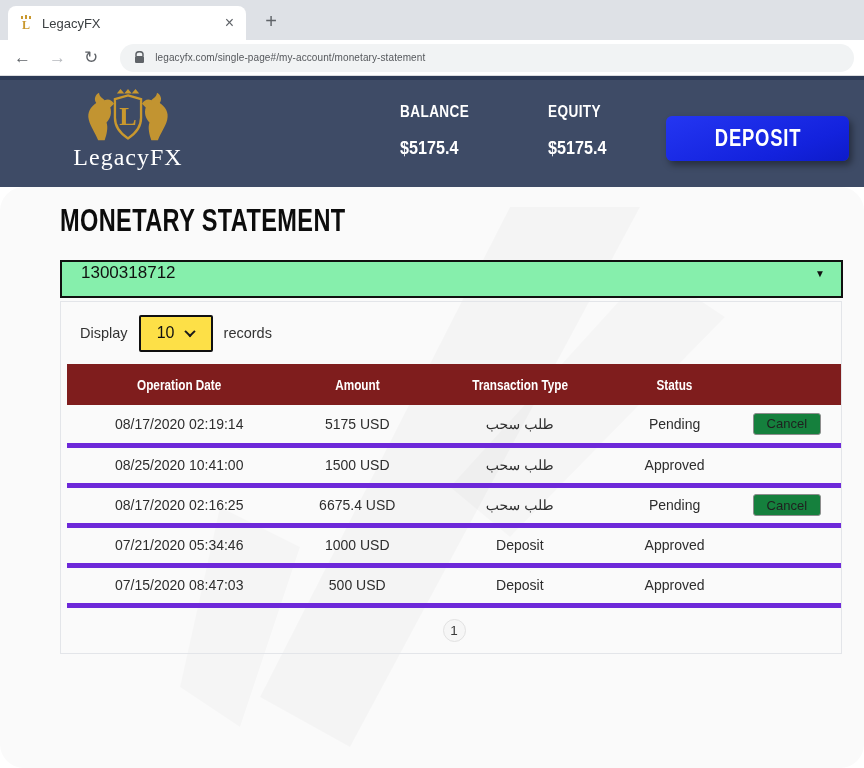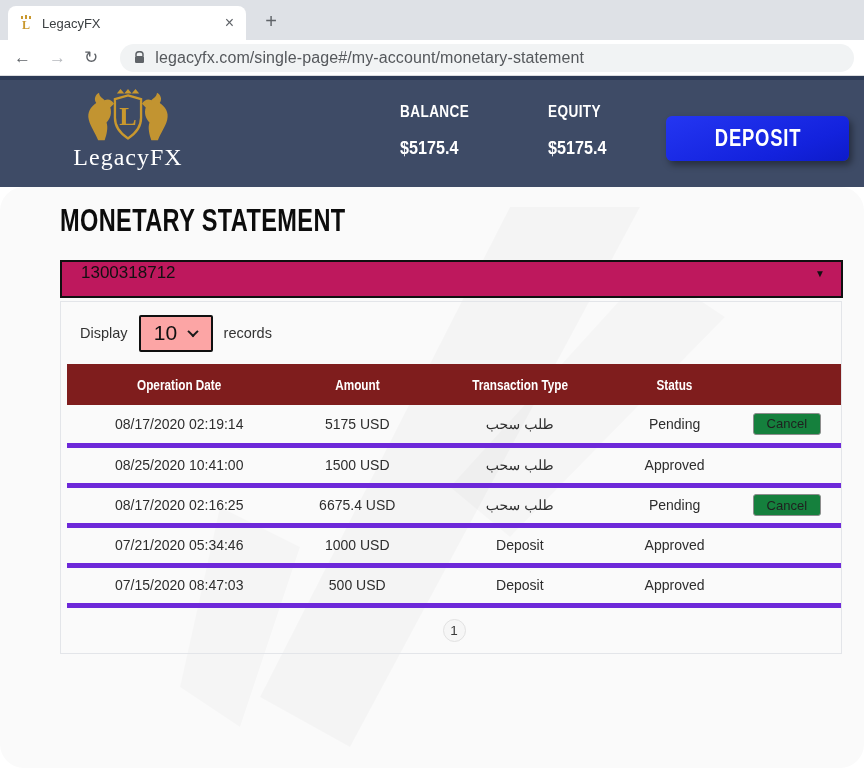--- a/index.html
+++ b/index.html
@@ -14,21 +14,21 @@
   .tab-close { font-size:16px; color:#5f6368; cursor:pointer; padding:0 2px; }
   .newtab { position:absolute; left:258px; bottom:6px; width:26px; height:26px; display:flex;
             align-items:center; justify-content:center; font-size:20px; color:#5f6368; }
   .toolbar { height:36px; background:#ffffff; display:flex; align-items:center; padding:0 10px 0 14px;
              border-bottom:1px solid #dcdde0; }
   .nav-ico { font-size:17px; color:#5f6368; margin-right:18px; line-height:1; }
   .nav-ico.disabled { color:#b6b9be; }
   .omnibox { flex:1; height:28px; background:#f1f3f4; border-radius:14px; display:flex;
              align-items:center; padding:0 14px; margin-left:4px; }
   .lock { margin-right:10px; display:flex; }
-  .url-text { font-size:16px; color:#55585c; letter-spacing:.1px; }
+  .url-text { font-size:10px; color:#55585c; letter-spacing:.1px; }
 
   
   .site-header { position:relative; height:111px; background:#3e4b66; border-top:4px solid #2c3a55; }
   .logo { position:absolute; left:62px; top:8px; width:132px; text-align:center; cursor:pointer; }
   .logo-text { font-family:"Liberation Serif", serif; color:#fff; font-size:24px; letter-spacing:1px; margin-top:-4px; }
   .stat { position:absolute; top:22px; }
   .stat.balance { left:400px; } .stat.equity { left:548px; }
   .stat-label { color:#fff; font-size:17px; font-weight:700; transform:scaleX(.8); transform-origin:left; letter-spacing:.5px; }
   .stat-value { color:#fff; font-size:19px; font-weight:600; margin-top:15px; transform:scaleX(.85); transform-origin:left; }
   .deposit-btn { position:absolute; left:666px; top:36px; width:183px; height:45px; border:none; cursor:pointer;
@@ -36,28 +36,28 @@
                  border-radius:6px; box-shadow:3px 4px 7px rgba(0,0,0,.4);
                  color:#fff; font-size:23px; font-weight:700; font-family:"Liberation Sans",sans-serif; }
   .deposit-btn span { display:inline-block; transform:scaleX(.8); letter-spacing:1px; }
 
   
   .content { position:relative; height:581px; background:#fafafa; padding-top:16px;border-radius:24px; }
   .watermark { position:absolute; left:180px; top:20px; pointer-events:none; }
   .page-title { position:relative; margin-left:60px; font-size:31px; font-weight:800; color:#0c0c0c;
                 transform:scaleX(.76); transform-origin:left; letter-spacing:.5px; white-space:nowrap; }
   .account-select { position:relative; margin:21px 21px 0 60px; height:38px; border:2px solid #101010;
-                    background:#be185d; display:flex; align-items:center; padding:0 16px 12px 19px;
+                    background:#86efac; display:flex; align-items:center; padding:0 16px 12px 19px;
                     font-size:17px; color:#111; cursor:pointer; }
   .account-select .caret { margin-left:auto; font-size:10px; color:#111; }
   .panel { position:relative; margin:3px 22px 0 60px; border:1px solid #e3e5e9; background:transparent;padding-left:6px; }
   .display-row { height:62px; display:flex; align-items:center; padding-left:13px; font-size:14.5px; color:#333; }
-  .mini-select { width:74px; height:37px; border:2px solid #101010; border-radius:2px; background:#fca5a5;
+  .mini-select { width:74px; height:37px; border:2px solid #101010; border-radius:2px; background:#fde047;
                  margin:0 11px; display:flex; align-items:center; justify-content:center; gap:12px;
-                 font-size:21px; color:#111; cursor:pointer; }
+                 font-size:16px; color:#111; cursor:pointer; }
   .chev { width:8px; height:8px; border-right:2px solid #1a1a1a; border-bottom:2px solid #1a1a1a;
           transform:rotate(45deg) translate(-1px,-1px); }
   table { width:100%; border-collapse:collapse; }
   thead th { background:#7f1d1d; height:41px; color:#fff; font-size:14px; font-weight:700; text-align:center; }
   thead th span { display:inline-block; transform:scaleX(.84); white-space:nowrap; }
   tbody td { height:40px; text-align:center; font-size:14px; color:#2d2d2d; border-bottom:5px solid #6d28d9; background:transparent; }
   col.c1{width:29%} col.c2{width:17%} col.c3{width:25%} col.c4{width:15%} col.c5{width:14%}
   .cancel-btn { font-family:"Liberation Sans",sans-serif; font-size:13px; color:#1f1f1f; background:#15803d;
                 border:1px solid #8d8d8d; border-radius:3px; padding:2px 13px; height:22px; cursor:pointer; }
   .pagination { height:45px; display:flex; align-items:center; justify-content:center; }

